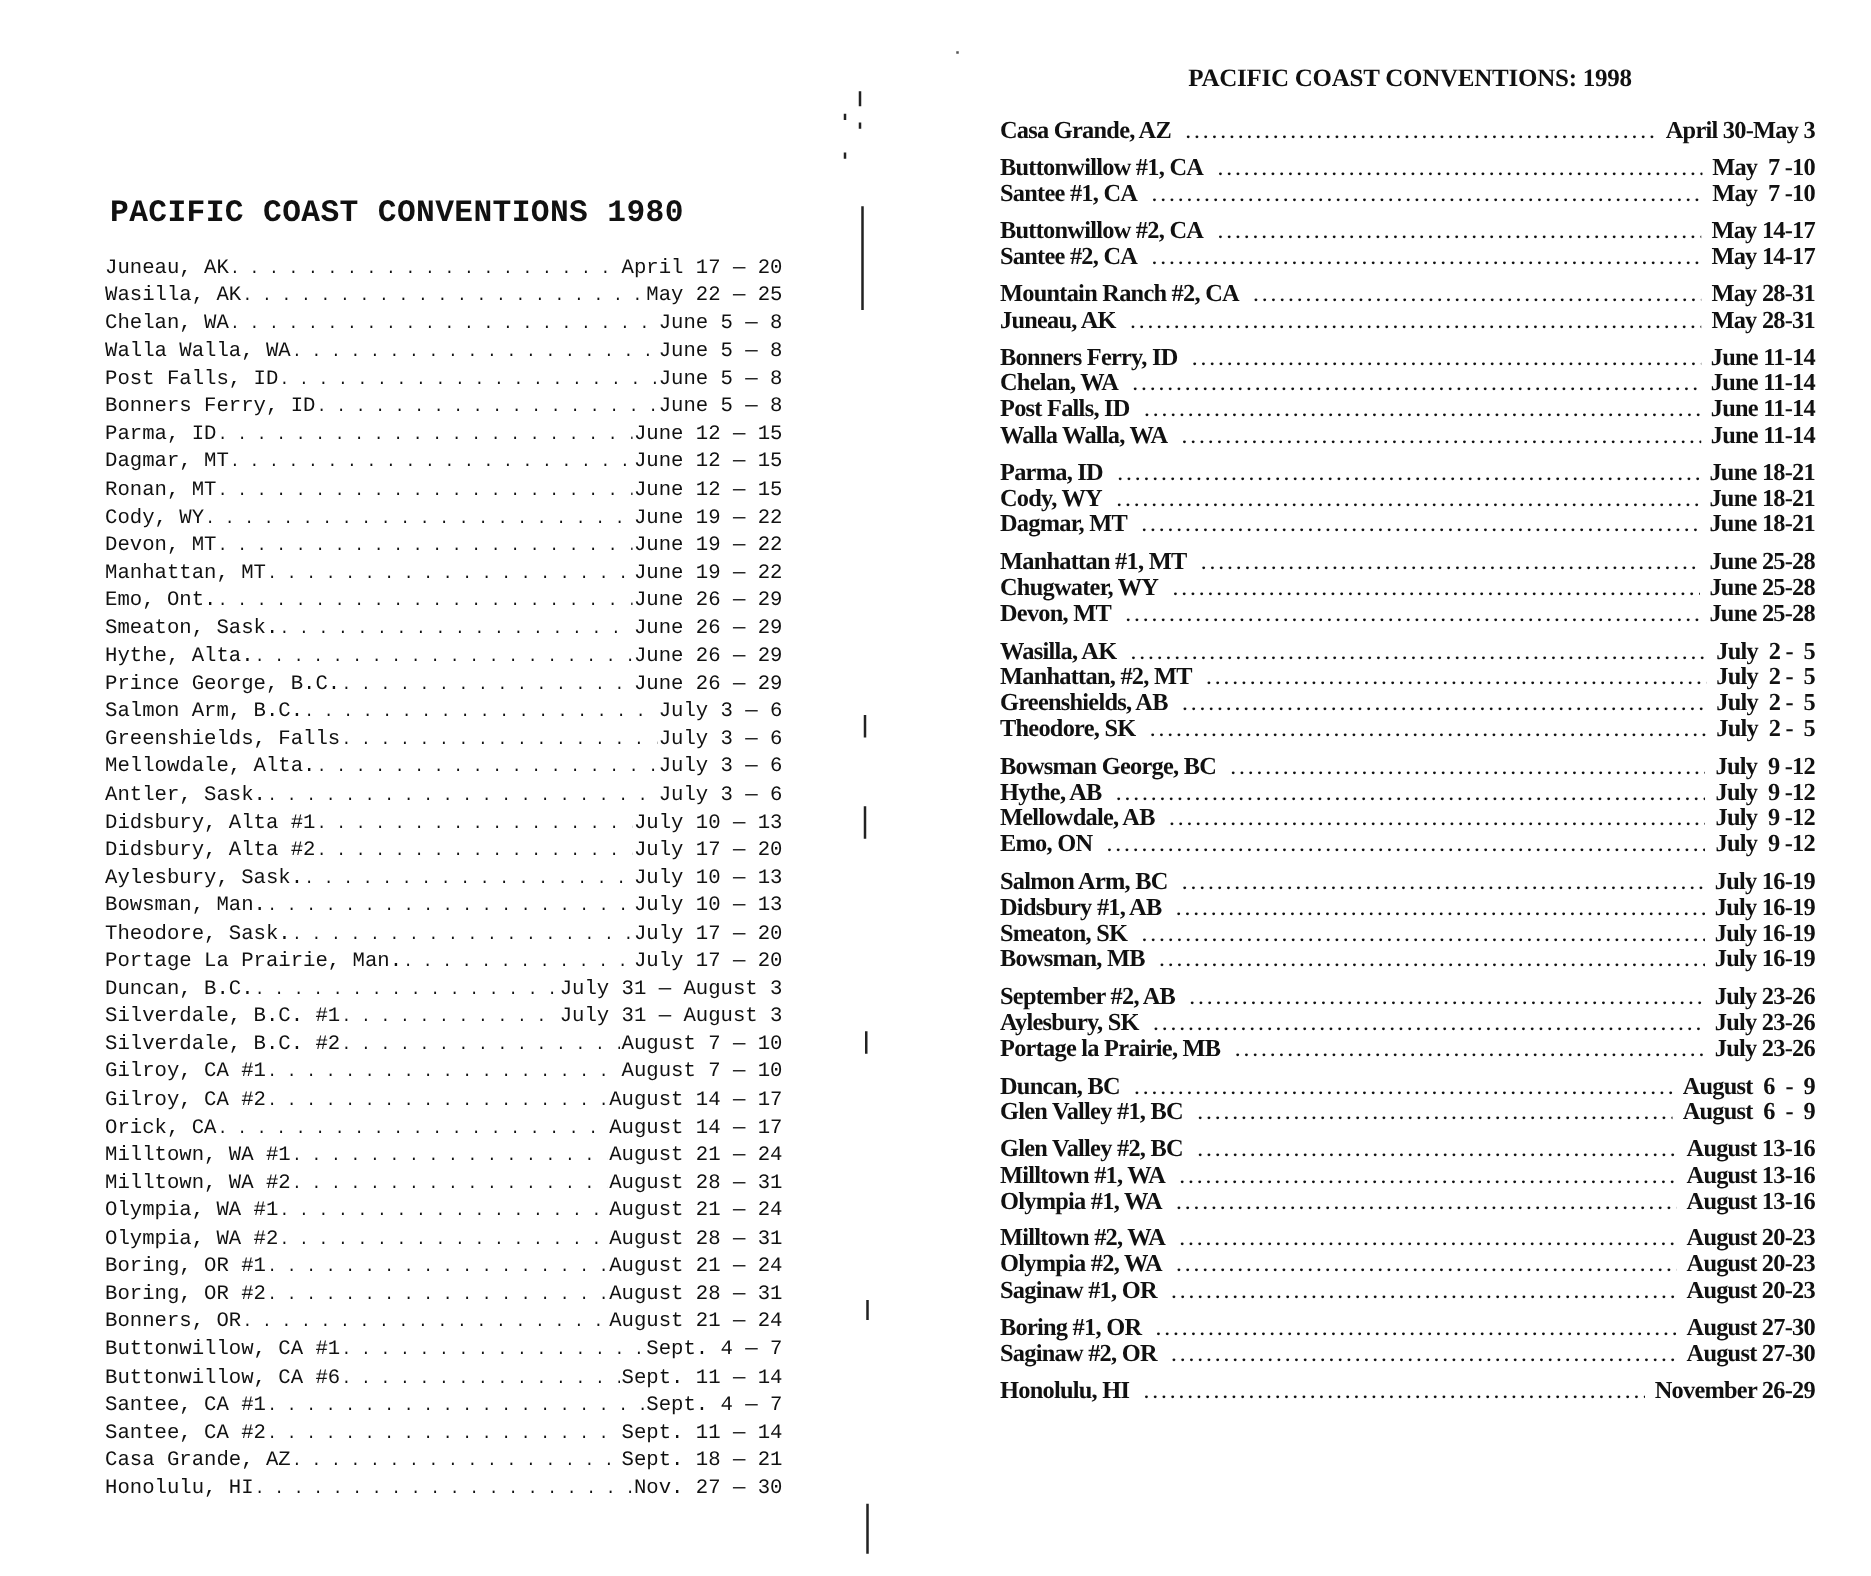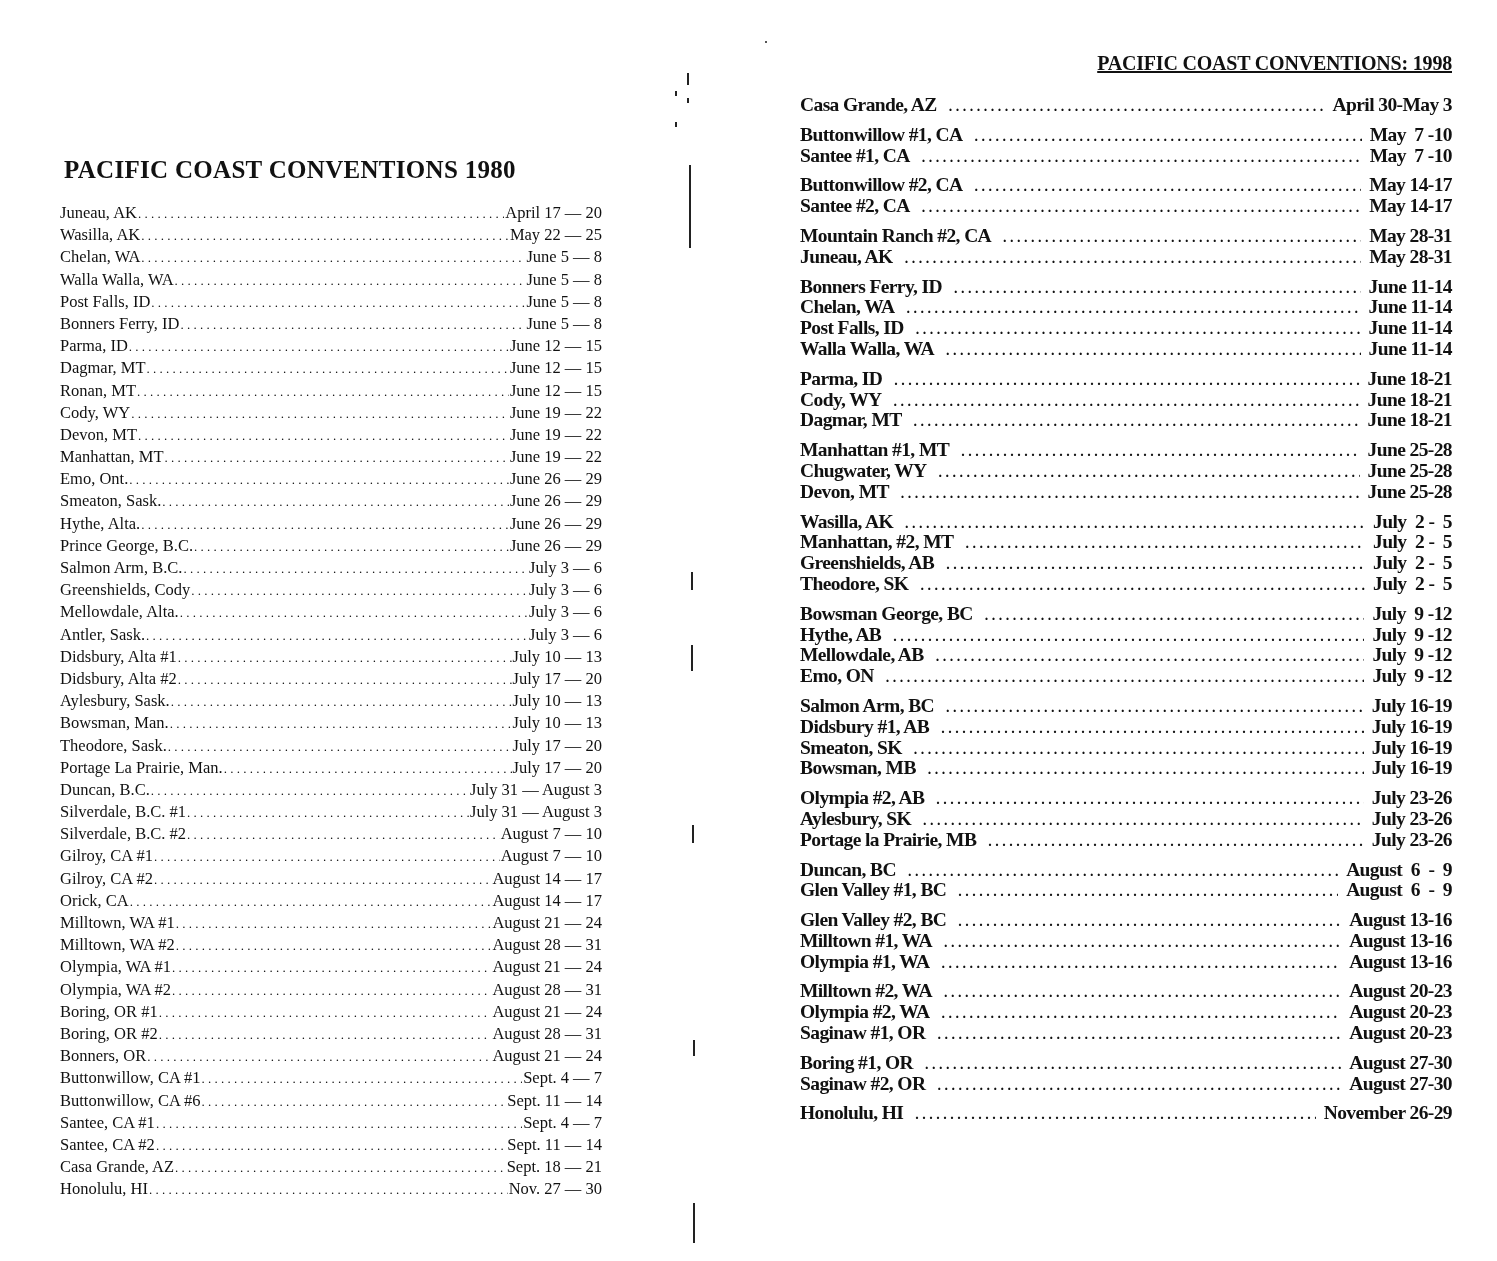--- a/index.html
+++ b/index.html
@@ -1,21 +1,21 @@
 <!DOCTYPE html>
 <html><head>
 <meta charset="utf-8">
 <style>
   html, body { margin: 0; padding: 0; background: #ffffff; }
   body { width: 1497px; height: 1261px; position: relative; overflow: hidden; color: #111; }
 
   
   .page-left {
-    position: absolute; left: 60px; top: 156px; width: 542px;
-    font-family: Liberation Serif, serif;
+    position: absolute; left: 84px; top: 156px; width: 542px;
+    font-family: Liberation Mono, monospace;
   }
   .page-left .title {
     font-weight: bold; font-size: 25px; letter-spacing: 0.3px;
     margin: 0 0 18px 4px; white-space: nowrap;
   }
   .page-left .row {
     display: flex; align-items: baseline; height: 22.2px;
     font-size: 16.5px; line-height: 22px; white-space: nowrap;
   }
   .page-left .row .city { flex: 0 0 auto; }
@@ -28,22 +28,22 @@
     letter-spacing: 0;
   }
   .page-left .row .date { flex: 0 0 auto; }
 
   
   .page-right {
     position: absolute; left: 800px; top: 52px; width: 652px;
     font-family: "Liberation Serif", "DejaVu Serif", serif;
   }
   .page-right .title {
-    font-weight: bold; font-size: 20px; text-align: right;
-    margin: 0 0 20px 0; padding-left: 4px; letter-spacing: -0.2px; text-decoration: underline;
+    font-weight: bold; font-size: 20px; text-align: center;
+    margin: 0 0 20px 0; padding-left: 4px; letter-spacing: -0.2px;
   }
   .page-right .group { margin-bottom: 9px; }
   .page-right .row {
     display: flex; align-items: baseline; height: 20.8px;
     font-weight: bold; font-size: 19.5px; line-height: 20.8px;
     white-space: nowrap; letter-spacing: -0.6px;
   }
   .page-right .row .city { flex: 0 0 auto; }
   .page-right .row .leader {
     flex: 1 1 auto; overflow: hidden; margin: 0 8px 0 12px;
@@ -143,21 +143,21 @@
         <span class="city">Prince George, B.C.</span>
         <span class="leader"></span>
         <span class="date">June 26 — 29</span>
       </div>
       <div class="row">
         <span class="city">Salmon Arm, B.C.</span>
         <span class="leader"></span>
         <span class="date">July 3 — 6</span>
       </div>
       <div class="row">
-        <span class="city">Greenshields, Cody</span>
+        <span class="city">Greenshields, Falls</span>
         <span class="leader"></span>
         <span class="date">July 3 — 6</span>
       </div>
       <div class="row">
         <span class="city">Mellowdale, Alta.</span>
         <span class="leader"></span>
         <span class="date">July 3 — 6</span>
       </div>
       <div class="row">
         <span class="city">Antler, Sask.</span>
@@ -455,21 +455,21 @@
           <span class="date">July 16-19</span>
         </div>
         <div class="row">
           <span class="city">Bowsman, MB</span>
           <span class="leader"></span>
           <span class="date">July 16-19</span>
         </div>
       </div>
       <div class="group">
         <div class="row">
-          <span class="city">Olympia #2, AB</span>
+          <span class="city">September #2, AB</span>
           <span class="leader"></span>
           <span class="date">July 23-26</span>
         </div>
         <div class="row">
           <span class="city">Aylesbury, SK</span>
           <span class="leader"></span>
           <span class="date">July 23-26</span>
         </div>
         <div class="row">
           <span class="city">Portage la Prairie, MB</span>

